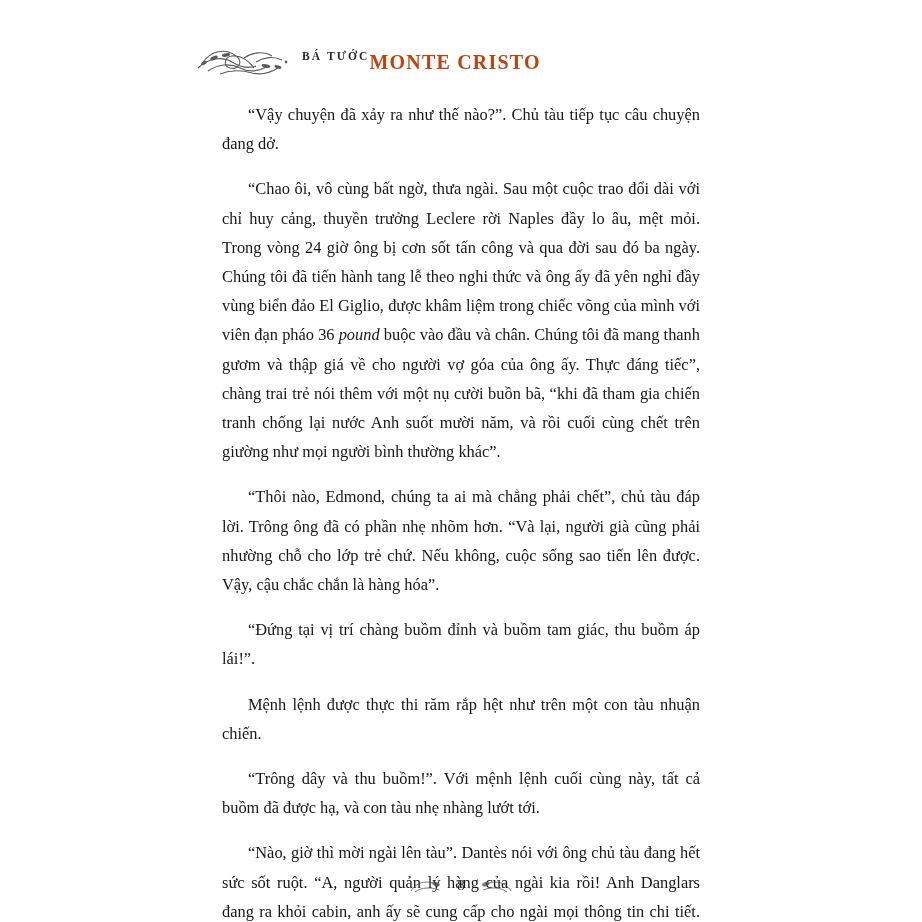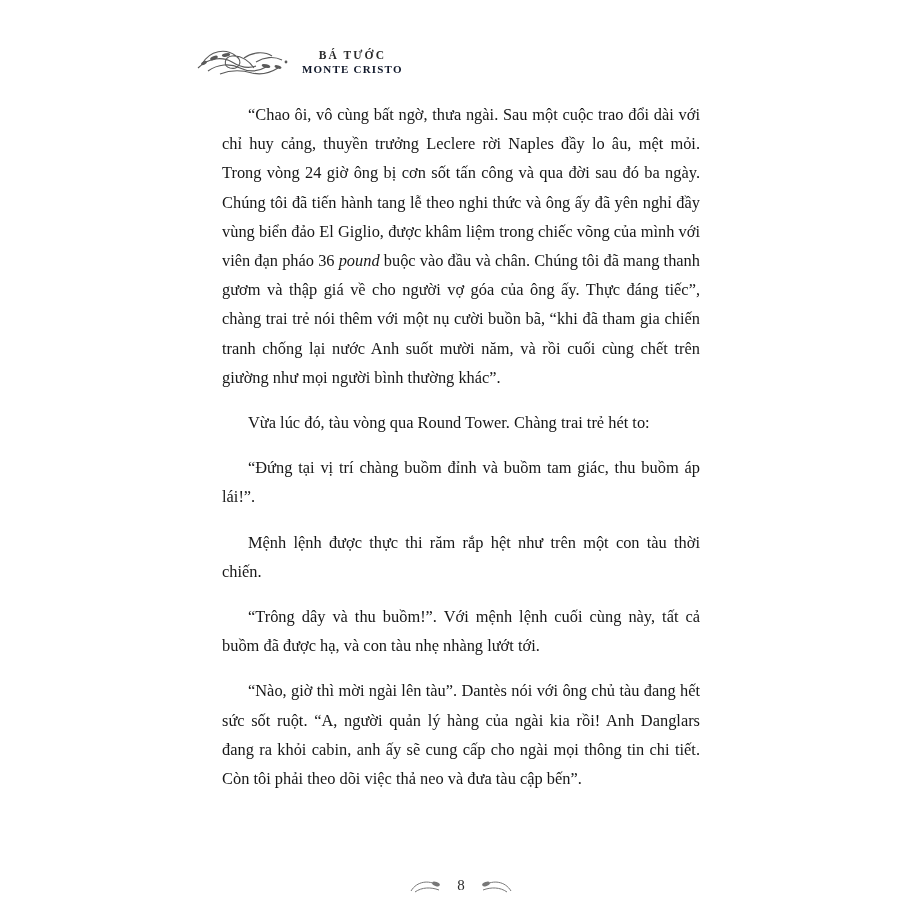--- a/index.html
+++ b/index.html
@@ -34,38 +34,37 @@
     width: 96px;
     height: 34px;
     position: relative;
     flex: none;
   }
   .header-ornament svg {
     display: block;
   }
   .header-titles {
     display: flex;
-    flex-direction: column;
     justify-content: space-between;
     line-height: 1.12;
     padding-top: 2px;
   }
   .header-line1 {
     font-family: "Liberation Serif", serif;
     font-size: 11.5px;
     letter-spacing: 2.1px;
     color: #2b2b2b;
     font-weight: 600;
     text-align: center;
   }
   .header-line2 {
     font-family: "Liberation Serif", serif;
-    font-size: 11px;
+    font-size: 20px;
     letter-spacing: 1.2px;
-    color: #0f172a;
+    color: #c2410c;
     font-weight: 600;
     text-align: center;
     margin-top: 1px;
   }
 
   
   .content {
     position: absolute;
     top: 100px;
     left: 222px;
@@ -137,24 +136,25 @@
         </g>
       </svg>
     </div>
     <div class="header-titles">
       <div class="header-line1">BÁ TƯỚC</div>
       <div class="header-line2">MONTE CRISTO</div>
     </div>
   </div>
 
   <div class="content">
+    <p class="para">“Vậy chuyện đã xảy ra như thế nào?”. Chủ tàu tiếp tục câu chuyện đang dở.</p>
     <p class="para">“Chao ôi, vô cùng bất ngờ, thưa ngài. Sau một cuộc trao đổi dài với chỉ huy cảng, thuyền trưởng Leclere rời Naples đầy lo âu, mệt mỏi. Trong vòng 24 giờ ông bị cơn sốt tấn công và qua đời sau đó ba ngày. Chúng tôi đã tiến hành tang lễ theo nghi thức và ông ấy đã yên nghỉ đầy vùng biển đảo El Giglio, được khâm liệm trong chiếc võng của mình với viên đạn pháo 36 <em>pound</em> buộc vào đầu và chân. Chúng tôi đã mang thanh gươm và thập giá về cho người vợ góa của ông ấy. Thực đáng tiếc”, chàng trai trẻ nói thêm với một nụ cười buồn bã, “khi đã tham gia chiến tranh chống lại nước Anh suốt mười năm, và rồi cuối cùng chết trên giường như mọi người bình thường khác”.</p>
-    <p class="para">Vừa lúc đó, tàu vòng qua Round Tower. Chàng trai trẻ hét to:</p>
+    <p class="para">“Thôi nào, Edmond, chúng ta ai mà chẳng phải chết”, chủ tàu đáp lời. Trông ông đã có phần nhẹ nhõm hơn. “Và lại, người già cũng phải nhường chỗ cho lớp trẻ chứ. Nếu không, cuộc sống sao tiến lên được. Vậy, cậu chắc chắn là hàng hóa”.</p>
     <p class="para">“Đứng tại vị trí chàng buồm đỉnh và buồm tam giác, thu buồm áp lái!”.</p>
-    <p class="para">Mệnh lệnh được thực thi răm rắp hệt như trên một con tàu thời chiến.</p>
+    <p class="para">Mệnh lệnh được thực thi răm rắp hệt như trên một con tàu nhuận chiến.</p>
     <p class="para">“Trông dây và thu buồm!”. Với mệnh lệnh cuối cùng này, tất cả buồm đã được hạ, và con tàu nhẹ nhàng lướt tới.</p>
     <p class="para">“Nào, giờ thì mời ngài lên tàu”. Dantès nói với ông chủ tàu đang hết sức sốt ruột. “A, người quản lý hàng của ngài kia rồi! Anh Danglars đang ra khỏi cabin, anh ấy sẽ cung cấp cho ngài mọi thông tin chi tiết. Còn tôi phải theo dõi việc thả neo và đưa tàu cập bến”.</p>
 
   </div>
 
   <div class="page-footer">
     <div class="footer-flourish">
       <svg viewBox="0 0 34 16" width="34" height="16" aria-hidden="true">
         <g fill="none" stroke="#4a4a4a" stroke-width="1">
           <path d="M2 13 C8 3, 20 2, 28 7"></path>

